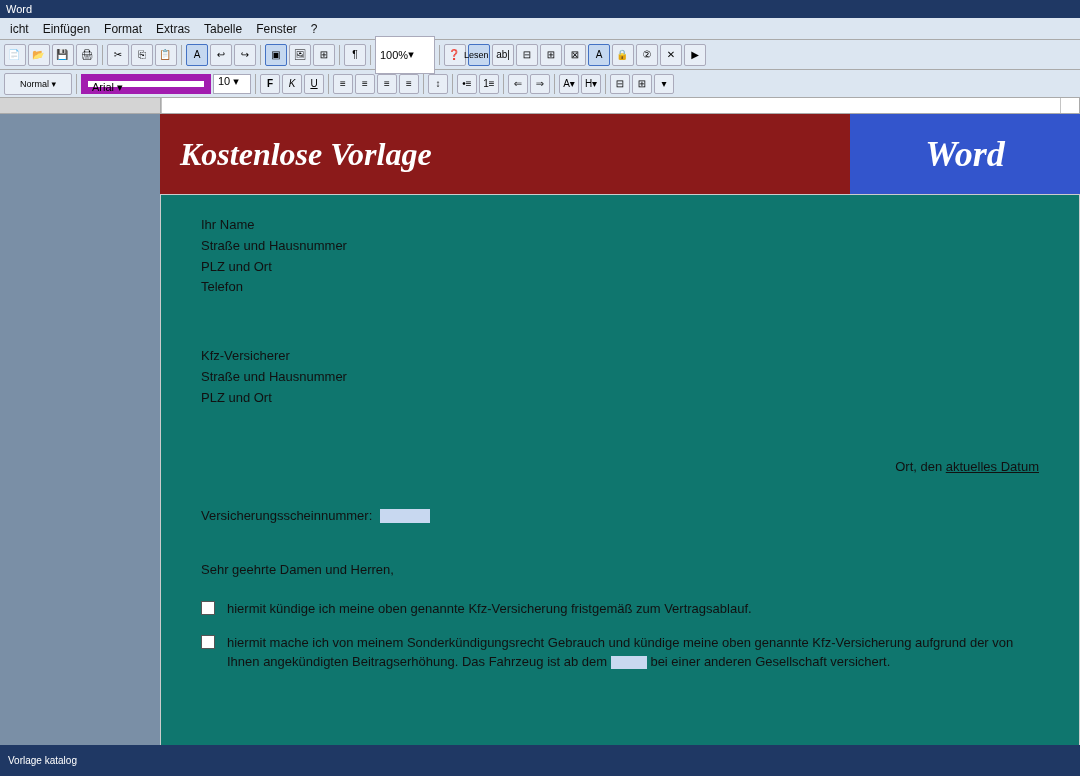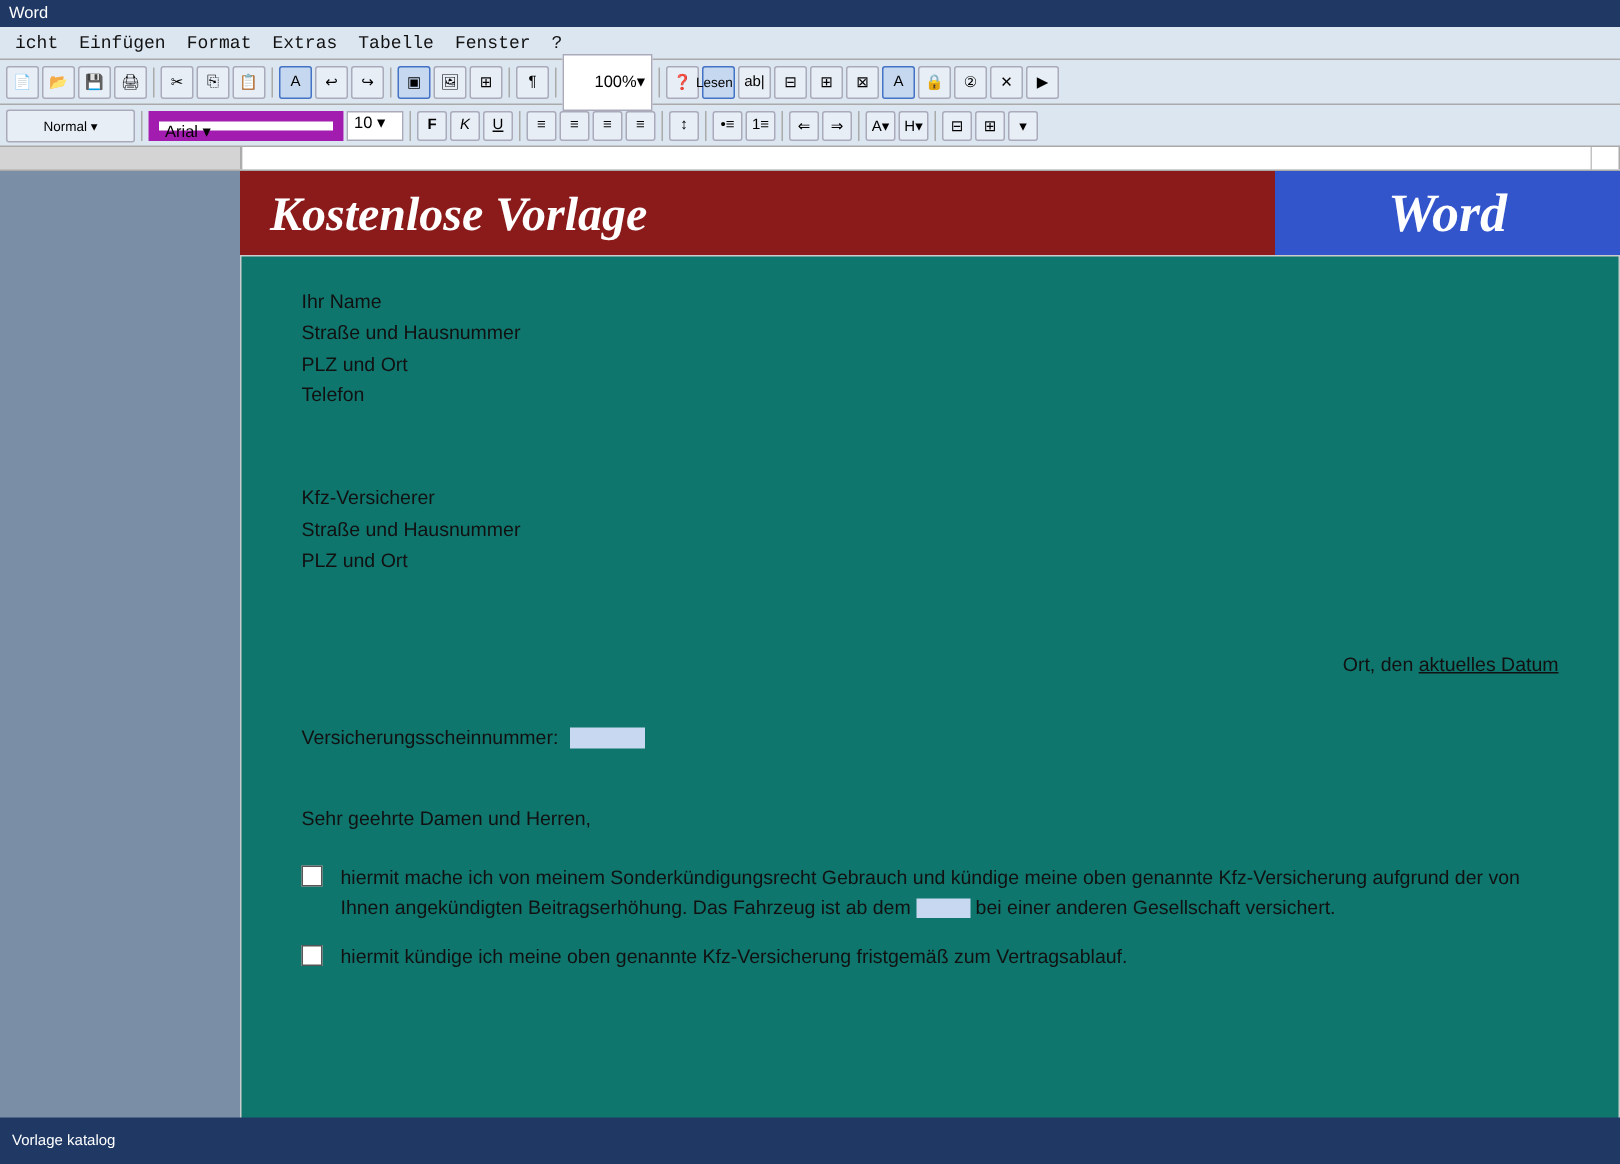--- a/index.html
+++ b/index.html
@@ -31,21 +31,20 @@
       align-items: center;
       padding: 0 4px;
       gap: 2px;
       border-bottom: 1px solid #aaa;
       font-size: 12px;
     }
     .menu-item {
       padding: 2px 6px;
       cursor: pointer;
       color: #111;
-      font-family: Liberation Mono, monospace;
     }
 
     
     #toolbar1 {
       background: #dce6f1;
       height: 30px;
       display: flex;
       align-items: center;
       padding: 0 4px;
       gap: 2px;
@@ -72,21 +71,20 @@
     .tb-dropdown {
       height: 38px;
       background: #fff;
       border: 1px solid #aab;
       display: flex;
       align-items: center;
       padding: 0 4px;
       font-size: 11px;
       cursor: pointer;
       min-width: 60px;
-      justify-content: flex-end;
     }
     .tb-zoom {
       width: 55px;
     }
     .tb-btn-active {
       background: #c5d8f0;
       border-color: #4472c4;
     }
 
     
@@ -166,21 +164,21 @@
     #document-wrapper {
       flex: 1;
       overflow: hidden;
       display: flex;
       flex-direction: column;
     }
 
     
     #header-banner {
       display: flex;
-      height: 56px;
+      height: 80px;
       flex-shrink: 0;
     }
     #banner-left {
       background: #8b1a1a;
       flex: 1;
       display: flex;
       align-items: center;
       padding: 0 20px;
     }
     #banner-left-text {
@@ -342,21 +340,21 @@
   <div class="tb-btn">⊞</div>
   <div class="tb-btn">⊠</div>
   <div class="tb-btn tb-btn-active">A</div>
   <div class="tb-btn">🔒</div>
   <div class="tb-btn">②</div>
   <div class="tb-btn">✕</div>
   <div class="tb-btn">▶</div>
 </div>
 
 <div id="toolbar2">
-  <div class="tb-btn" style="width:86px;font-size:9px;">Normal ▾</div>
+  <div class="tb-btn" style="width:68px;font-size:9px;">Normal ▾</div>
   <div class="tb-separator"></div>
   <div class="font-dropdown">
     <span>Arial</span> ▾
   </div>
   <div class="size-dropdown">
     <span>10</span> ▾
   </div>
   <div class="tb-separator"></div>
   <div class="fmt-btn" style="font-weight:bold;">
       <span>F</span>
@@ -443,31 +441,31 @@
         <span>Versicherungsscheinnummer:</span>
         <span class="inline-field"></span>
       </div>
 
       <div style="height:14px;"></div>
 
       <div class="greeting">Sehr geehrte Damen und Herren,</div>
 
       <div class="checkbox-item">
         <div class="checkbox-box"></div>
+        <div class="checkbox-text">hiermit kündige ich meine oben genannte Kfz-Versicherung fristgemäß zum Vertragsablauf.</div>
+      </div>
+
+      <div class="checkbox-item">
+        <div class="checkbox-box"></div>
         <div class="checkbox-text">
           <span>hiermit mache ich von meinem Sonderkündigungsrecht Gebrauch und kündige meine oben genannte Kfz-Versicherung aufgrund der von Ihnen angekündigten Beitragserhöhung. Das Fahrzeug ist ab dem</span>
           <span class="inline-field-sm"></span>
           <span>bei einer anderen Gesellschaft versichert.</span>
         </div>
       </div>
 
-      <div class="checkbox-item">
-        <div class="checkbox-box"></div>
-        <div class="checkbox-text">hiermit kündige ich meine oben genannte Kfz-Versicherung fristgemäß zum Vertragsablauf.</div>
-      </div>
-
     </div>
   </div>
 </div>
 
 <div id="status-bar">
   <span>Vorlage katalog</span>
 </div>
 
 </body></html>

